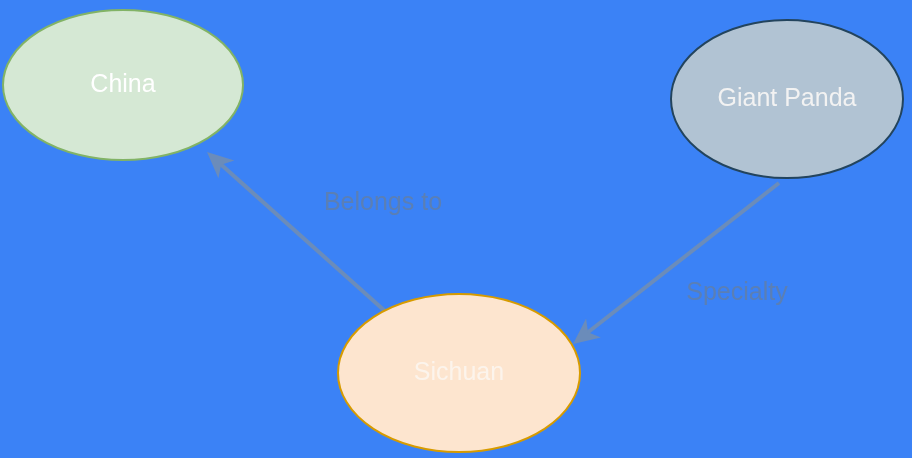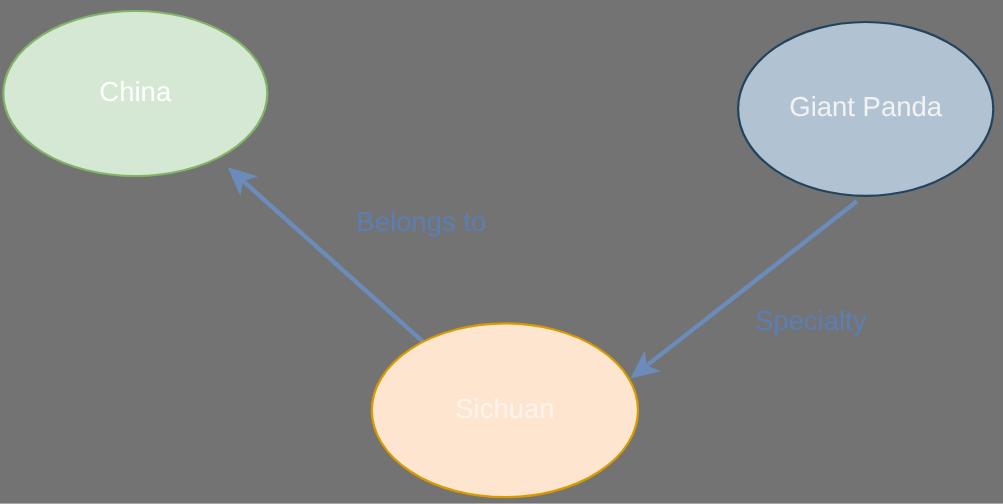--- a/index.html
+++ b/index.html
@@ -47,21 +47,21 @@
   .edge-label {
     font-family: "Liberation Sans", sans-serif;
     font-size: 25px;
     text-anchor: middle;
     dominant-baseline: middle;
   }
 </style>
 </head>
 <body>
 
-<div id="canvas" style="width: 912px; height: 458px; background: #737373;">
+<div id="canvas" style="width: 912px; height: 458px; background: #3b82f6;">
   <svg id="graph-svg" viewBox="0 0 912 458" xmlns="http://www.w3.org/2000/svg">
 
     <g>
 
       <g>
         <line class="edge-line" x1="386" y1="312" x2="219.67465652364598" y2="163.3293019205774" stroke="#6b8cba"></line>
         <path class="edge-arrowhead" d="M 207 152 L 234.38192309774846 160.38035127360357 L 221.16579258525138 164.6621609700571 L 218.38761450399213 178.27398401286845 Z" fill="#6b8cba"></path>
       </g>
 
       <g>

